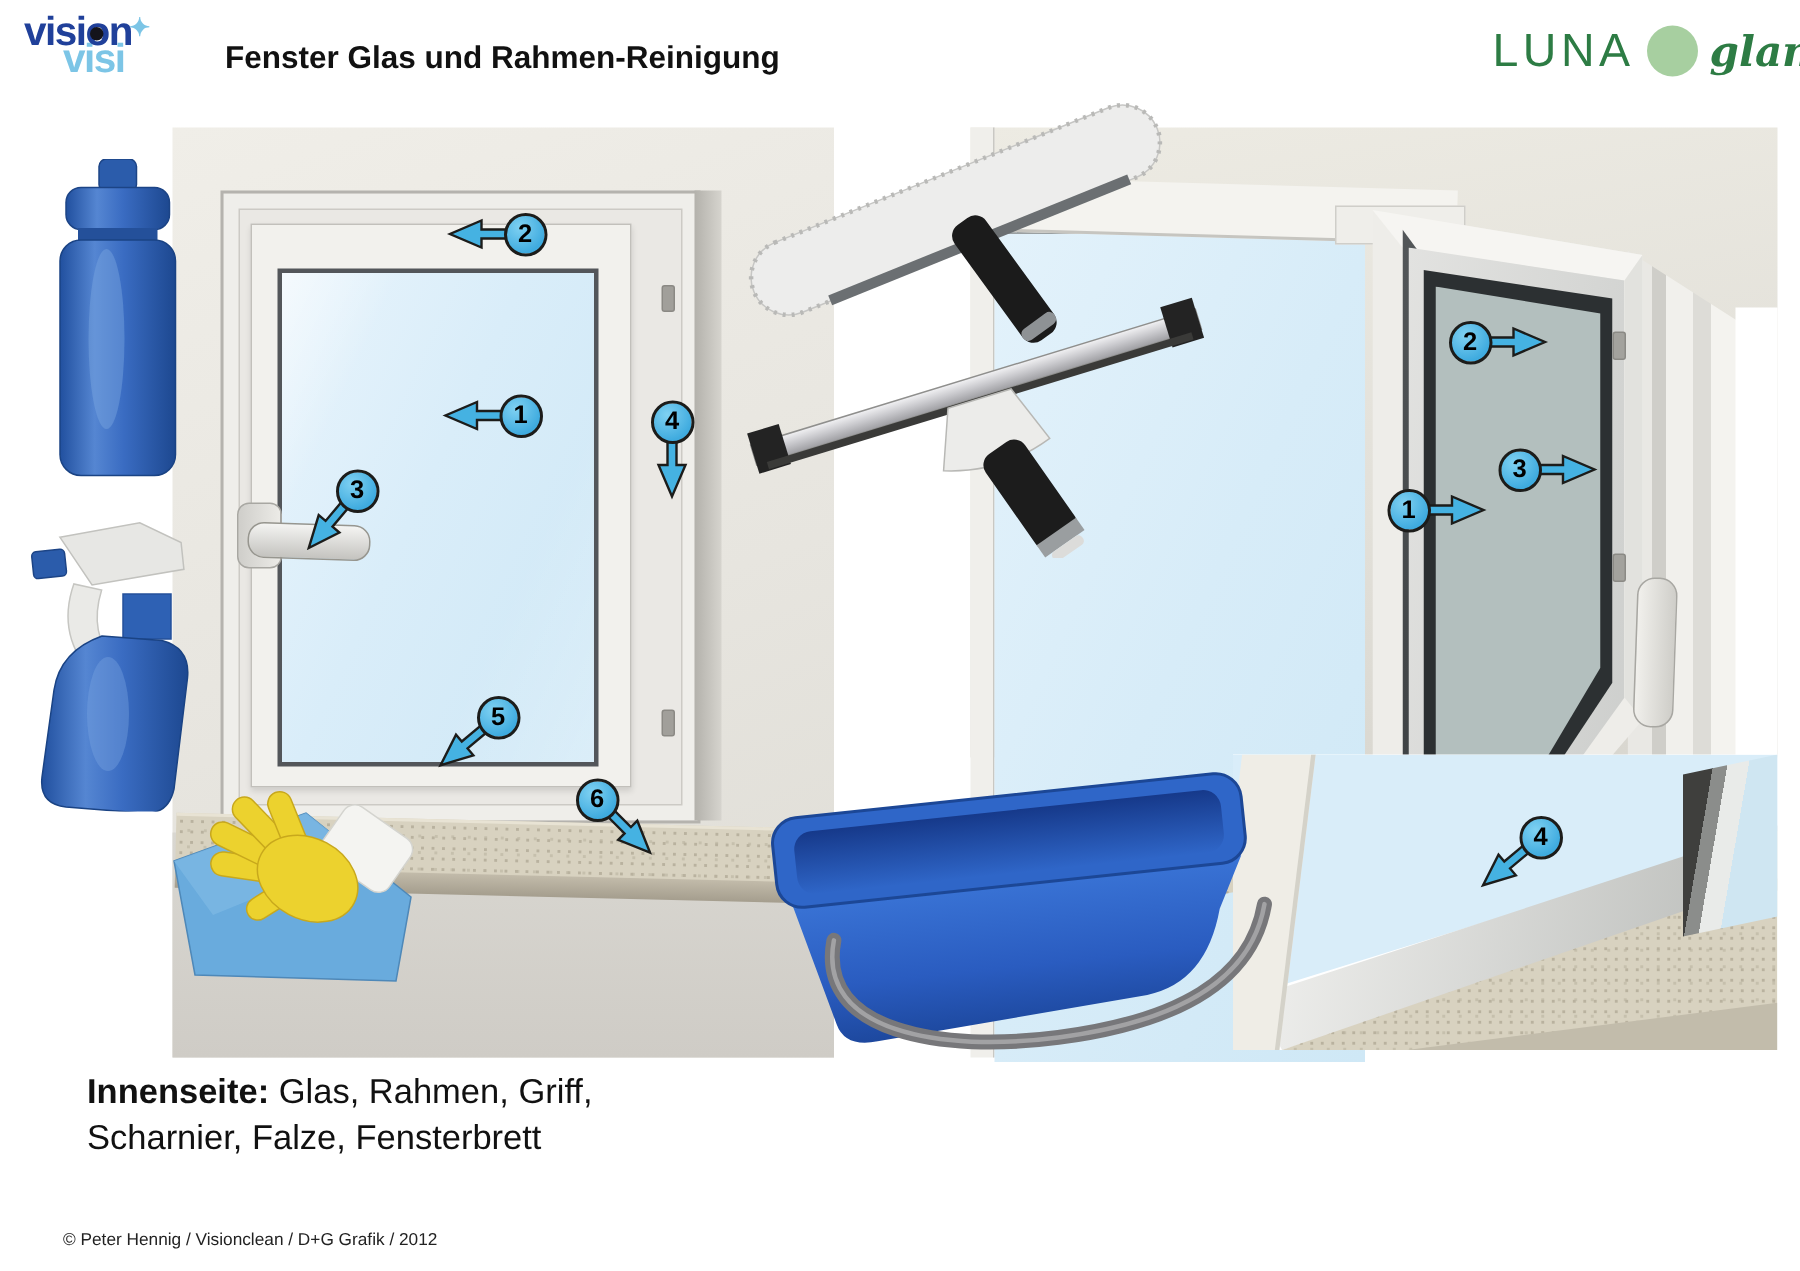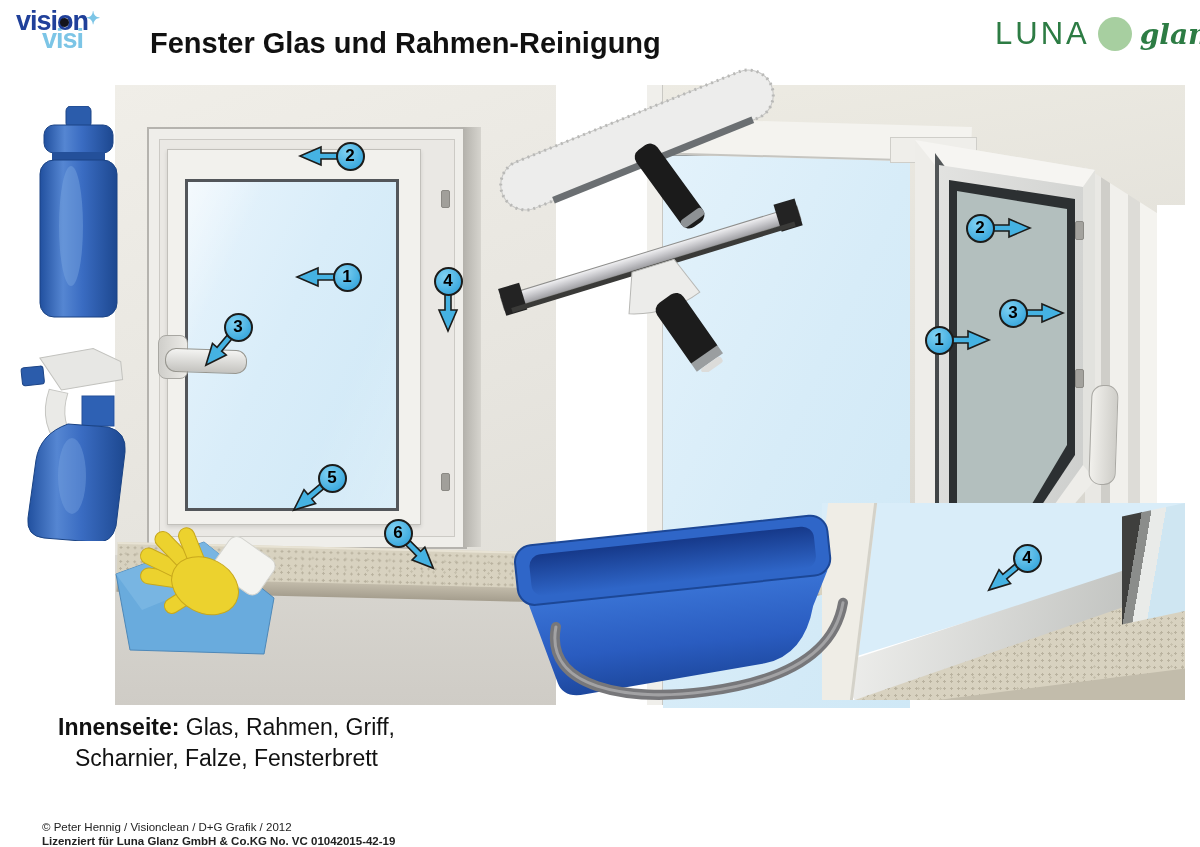--- a/index.html
+++ b/index.html
@@ -8,21 +8,21 @@
   .abs{position:absolute;}
 
   
   .brand-left{left:16px;top:10px;line-height:0.82;}
   .brand-left .w1{font-size:27px;font-weight:bold;letter-spacing:-1px;color:#20409a;}
   .brand-left .eye-o{position:relative;display:inline-block;}
   .brand-left .eye-o::after{content:"";position:absolute;left:50%;top:58%;width:9px;height:9px;
       margin:-4.5px 0 0 -4.5px;background:#14141c;border-radius:50%;}
   .brand-left .star{color:#7cc5e6;font-size:17px;vertical-align:6px;margin-left:-2px;}
   .brand-left .w2{font-size:27px;font-weight:bold;letter-spacing:-1px;color:#7cc5e6;margin:-4px 0 0 26px;}
-  .title{left:150px;top:27px;font-size:29px;font-weight:bold;color:#111;}
+  .title{left:150px;top:27px;font-size:21px;font-weight:bold;color:#111;}
   .brand-right{left:995px;top:16px;display:flex;align-items:center;gap:8px;}
   .brand-right .luna{font-size:31px;color:#2d7c44;letter-spacing:3px;font-weight:500;}
   .brand-right .dot{width:34px;height:34px;border-radius:50%;background:#a7cfa0;}
   .brand-right .glanz{font-family:"DejaVu Serif","Liberation Serif",serif;font-style:italic;
       font-weight:bold;font-size:28px;color:#2d7c44;}
 
   
   .scene-left{left:115px;top:85px;width:441px;height:620px;
       background:linear-gradient(160deg,#f0eee8 0%,#e7e5df 55%,#dedcd5 100%);z-index:1;}
   .winL-outer{left:32px;top:42px;width:316px;height:418px;background:#eae8e4;
@@ -93,21 +93,21 @@
   .marker svg.arrow{position:absolute;left:0;top:-11px;transform-origin:0 11px;overflow:visible;}
   .marker .bubble{position:absolute;left:-14.5px;top:-14.5px;width:29px;height:29px;border-radius:50%;
       background:radial-gradient(circle at 35% 30%,#7fd1f2,#3fabdf 72%);
       border:2px solid #1c1c1a;box-sizing:border-box;
       display:flex;align-items:center;justify-content:center;
       font-size:17px;font-weight:bold;color:#000;}
 
   
   .legend{font-size:23px;color:#111;line-height:31px;z-index:7;}
   .legend b{font-weight:bold;}
-  .legend-inside{left:58px;top:712px;text-align:center;}
+  .legend-inside{left:58px;top:712px;}
   .legend-outside{left:618px;top:712px;}
   .footer{left:42px;top:820px;font-size:11.5px;color:#222;line-height:14px;z-index:7;}
   .footer .l2{font-weight:bold;}
 
   .illus{z-index:4;}
 </style>
 </head>
 <body>
 
 <div class="stage">
@@ -334,16 +334,15 @@
     </div>
 
   <div class="abs legend legend-inside">
     <b>Innenseite:</b>
     <span>Glas, Rahmen, Griff,</span><br>
     <span>Scharnier, Falze, Fensterbrett</span>
   </div>
 
   <div class="abs footer">
     <div class="l1">© Peter Hennig / Visionclean / D+G Grafik / 2012</div>
-    <div class="l2">Lizenziert für Luna Glanz GmbH &amp; Co.KG No. VC 01042015-42-19</div>
   </div>
 
 </div>
 
 </body></html>

